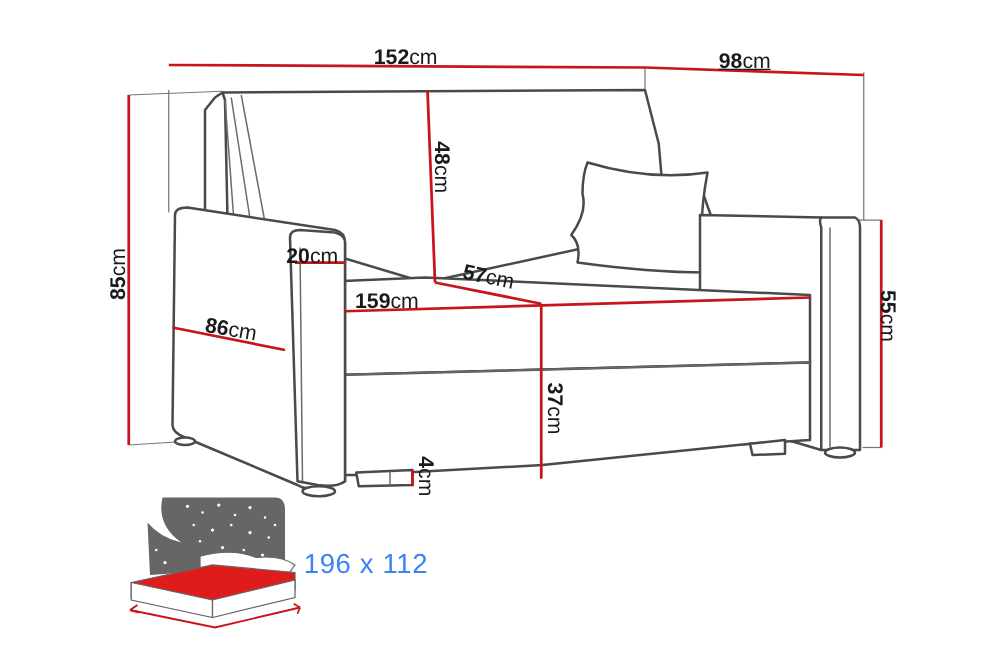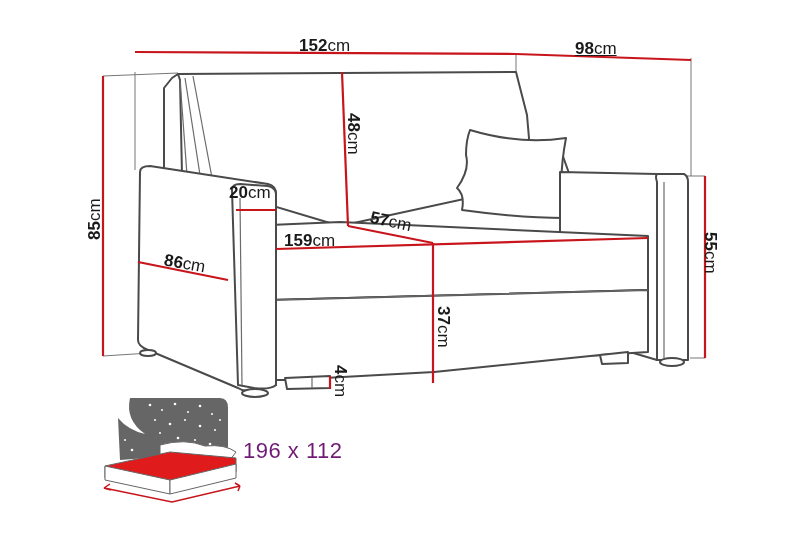--- a/index.html
+++ b/index.html
@@ -8,21 +8,21 @@
     #canvas { position: absolute; left: 0; top: 0; width: 800px; height: 533px; }
     .outline { fill: #ffffff; stroke: #4a4a4a; stroke-width: 2; stroke-linejoin: round; stroke-linecap: round; }
     .thin { fill: none; stroke: #6b6b6b; stroke-width: 1.2; }
     .guide { fill: none; stroke: #777777; stroke-width: 1; }
     .dim { fill: none; stroke: #c8141b; stroke-width: 2.2; }
     .lbl { position: absolute; color: #1a1a1a; font-size: 17px; white-space: nowrap; line-height: 1; }
     .lbl b { font-weight: 700; }
     .lbl span.u { font-weight: 400; }
     .rot90 { transform-origin: 0 0; transform: rotate(90deg); }
     .rotm90 { transform-origin: 0 0; transform: rotate(-90deg); }
-    .bed-label { position: absolute; left: 243px; top: 438px; font-size: 22px; color: #701a75; letter-spacing: 0.5px; }
+    .bed-label { position: absolute; left: 243px; top: 438px; font-size: 22px; color: #3b82f6; letter-spacing: 0.5px; }
   </style>
 </head>
 <body>
 
 <svg id="canvas" viewBox="0 0 800 533" xmlns="http://www.w3.org/2000/svg">
 
   <g>
     <line class="guide" x1="135" y1="72" x2="135" y2="170"></line>
     <line class="guide" x1="103" y1="76" x2="178" y2="73"></line>
     <line class="guide" x1="103" y1="356" x2="150" y2="353"></line>
@@ -117,21 +117,21 @@
 </div>
 <div class="lbl" style="left:575px; top:40px;text-decoration:underline;">
   <b>98</b><span class="u">cm</span>
 </div>
 <div class="lbl rotm90" style="left:86px; top:240px;">
   <b>85</b><span class="u">cm</span>
 </div>
 <div class="lbl rot90" style="left:362px; top:113px;">
   <b>48</b><span class="u">cm</span>
 </div>
-<div class="lbl" style="left:229px; top:184px;">
+<div class="lbl" style="left:229px; top:196px;">
   <b>20</b><span class="u">cm</span>
 </div>
 <div class="lbl" style="left:164px; top:255px; transform: rotate(10deg);">
   <b>86</b><span class="u">cm</span>
 </div>
 <div class="lbl" style="left:284px; top:232px;">
   <b>159</b><span class="u">cm</span>
 </div>
 <div class="lbl" style="left:370px; top:213px; transform: rotate(12deg);">
   <b>57</b><span class="u">cm</span>

